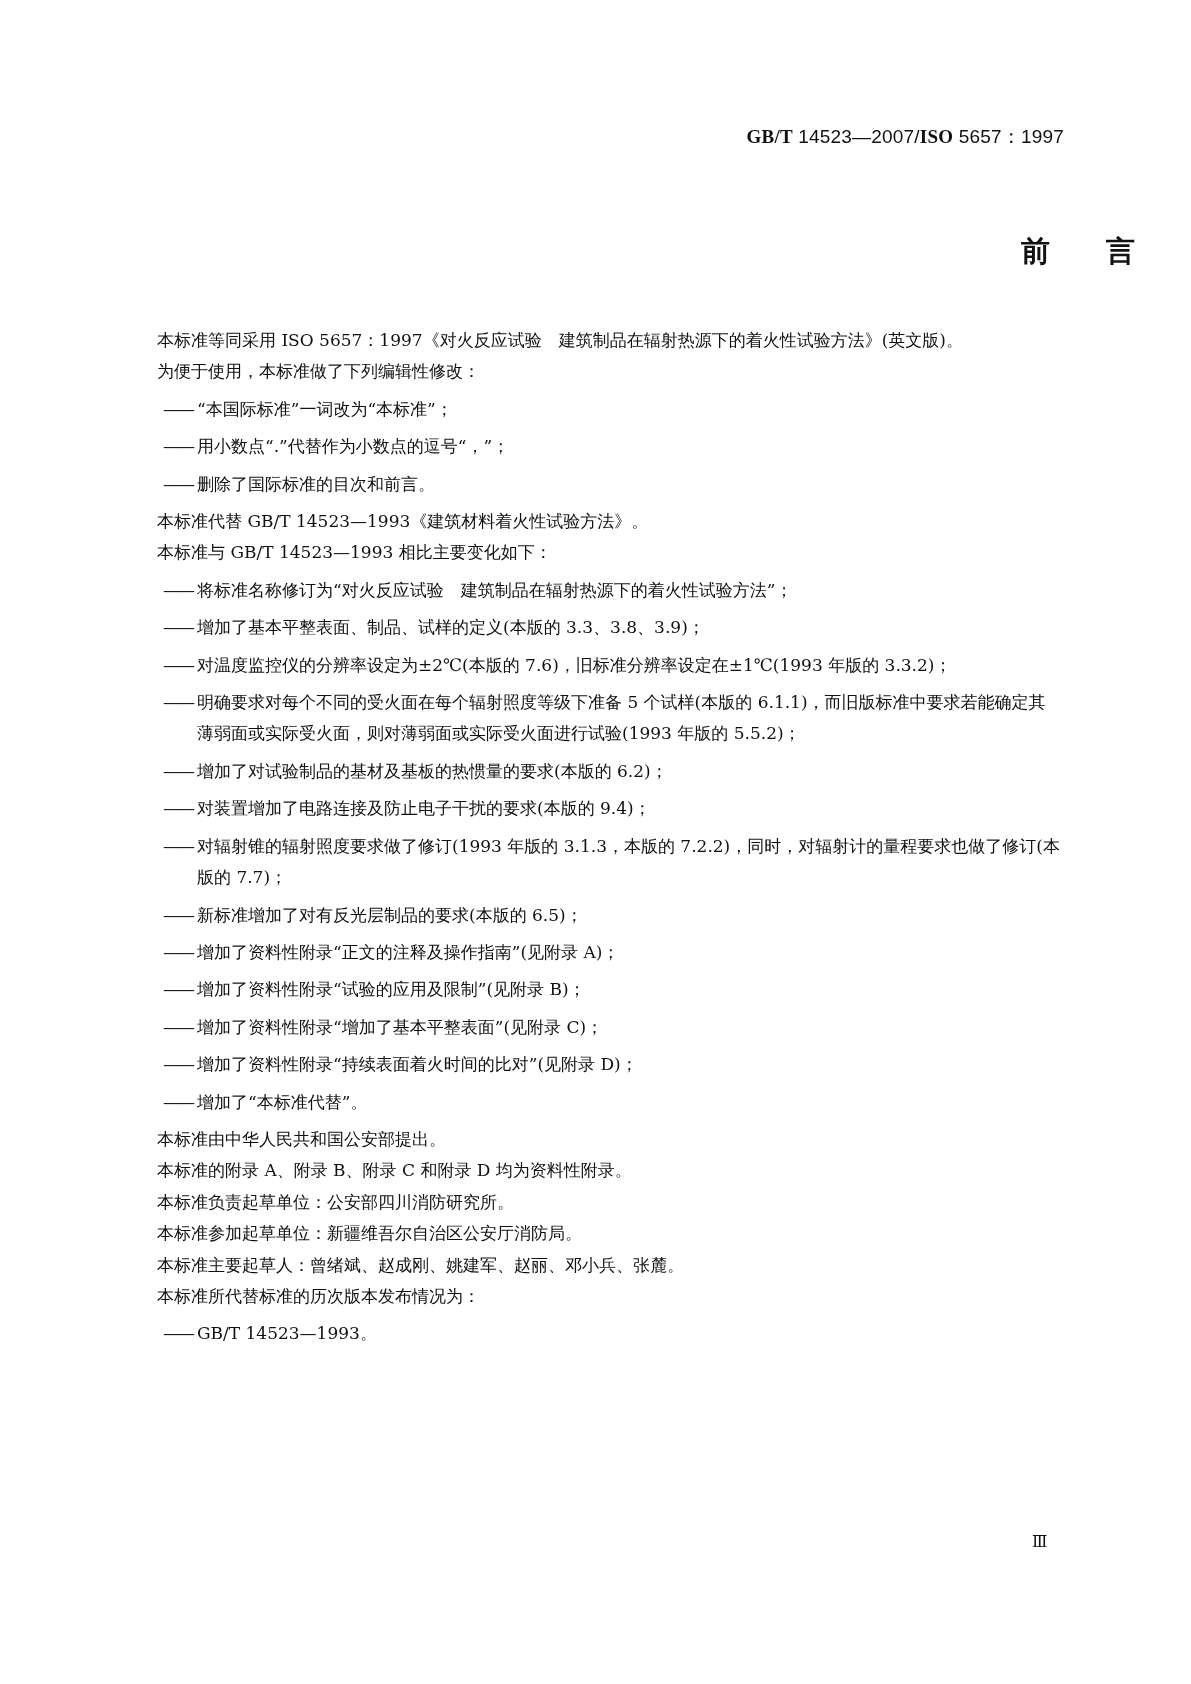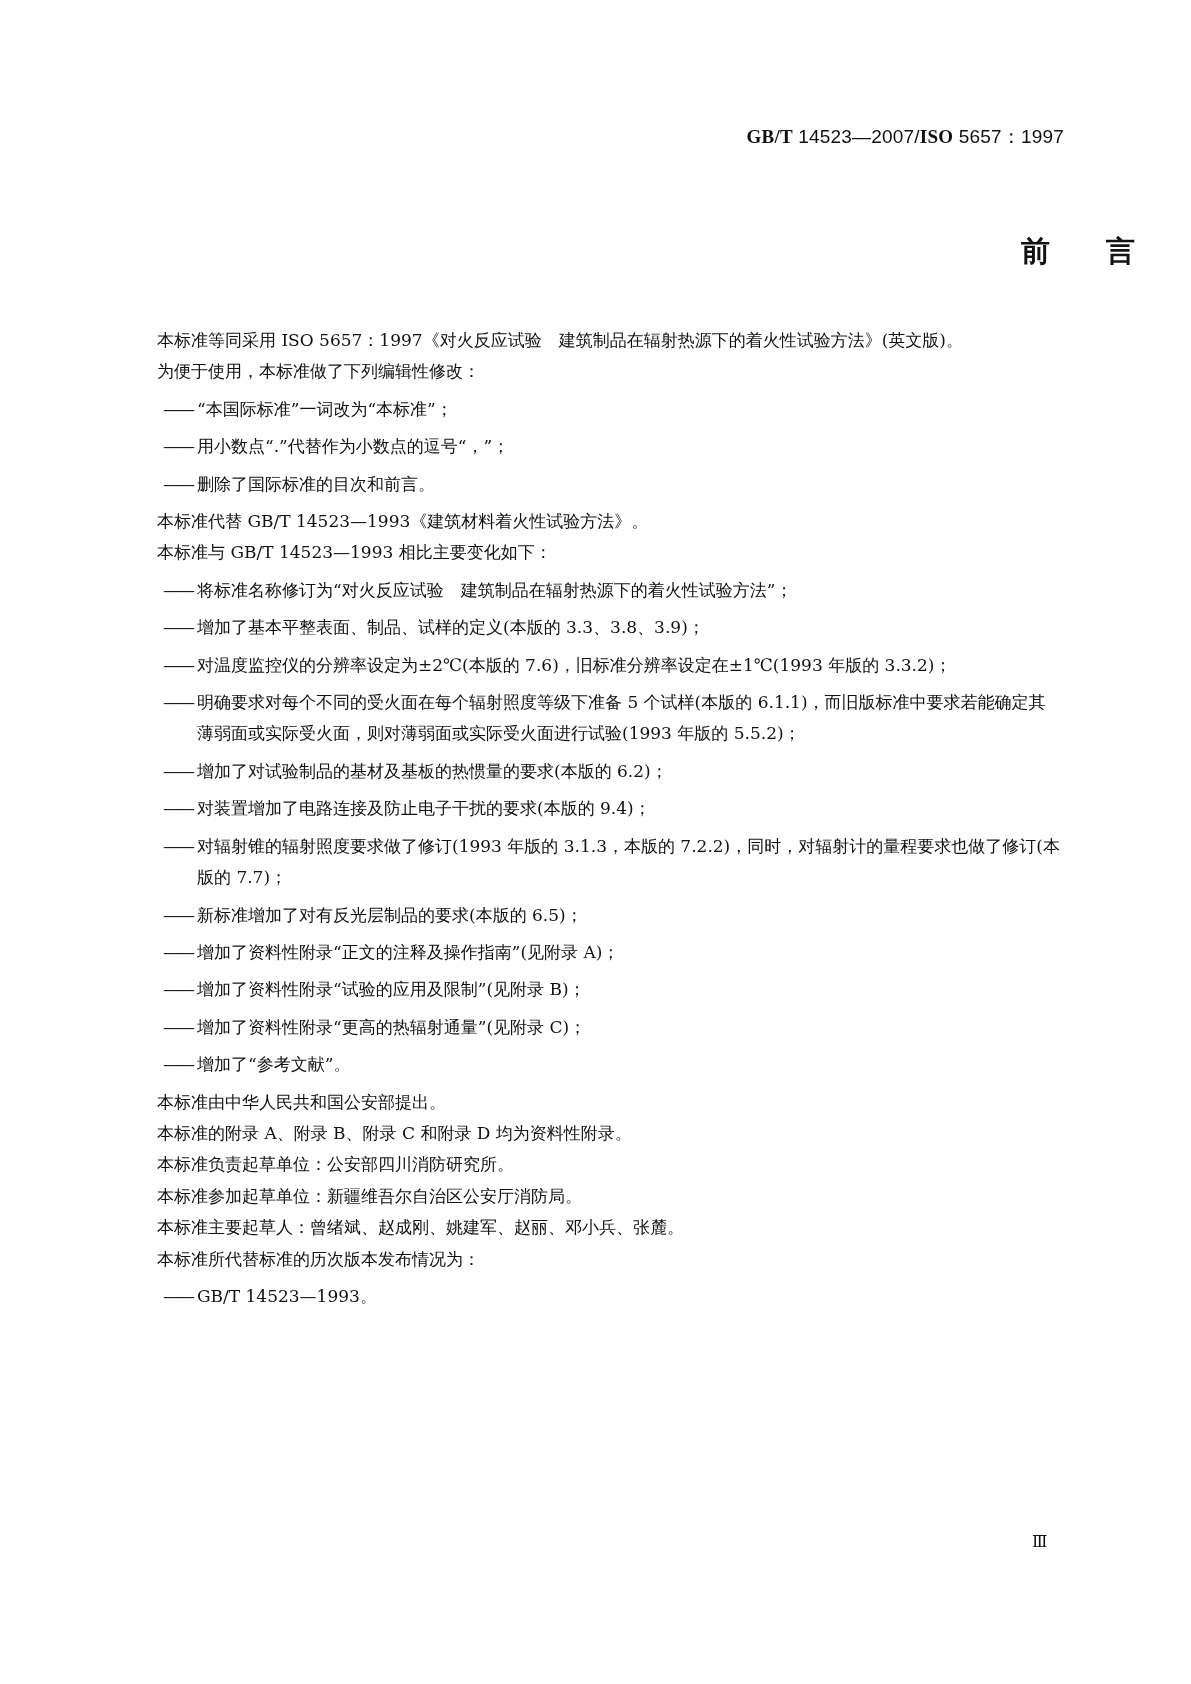--- a/index.html
+++ b/index.html
@@ -93,22 +93,23 @@
     <p class="dash"><span class="bar">——</span><span>将标准名称修订为“对火反应试验　建筑制品在辐射热源下的着火性试验方法”；</span></p>
     <p class="dash"><span class="bar">——</span><span>增加了基本平整表面、制品、试样的定义(本版的 3.3、3.8、3.9)；</span></p>
     <p class="dash"><span class="bar">——</span><span>对温度监控仪的分辨率设定为±2℃(本版的 7.6)，旧标准分辨率设定在±1℃(1993 年版的 3.3.2)；</span></p>
     <p class="dash"><span class="bar">——</span><span>明确要求对每个不同的受火面在每个辐射照度等级下准备 5 个试样(本版的 6.1.1)，而旧版标准中要求若能确定其薄弱面或实际受火面，则对薄弱面或实际受火面进行试验(1993 年版的 5.5.2)；</span></p>
     <p class="dash"><span class="bar">——</span><span>增加了对试验制品的基材及基板的热惯量的要求(本版的 6.2)；</span></p>
     <p class="dash"><span class="bar">——</span><span>对装置增加了电路连接及防止电子干扰的要求(本版的 9.4)；</span></p>
     <p class="dash"><span class="bar">——</span><span>对辐射锥的辐射照度要求做了修订(1993 年版的 3.1.3，本版的 7.2.2)，同时，对辐射计的量程要求也做了修订(本版的 7.7)；</span></p>
     <p class="dash"><span class="bar">——</span><span>新标准增加了对有反光层制品的要求(本版的 6.5)；</span></p>
     <p class="dash"><span class="bar">——</span><span>增加了资料性附录“正文的注释及操作指南”(见附录 A)；</span></p>
     <p class="dash"><span class="bar">——</span><span>增加了资料性附录“试验的应用及限制”(见附录 B)；</span></p>
-    <p class="dash"><span class="bar">——</span><span>增加了资料性附录“更高的热辐射通量”(见附录 C)；</span></p>
-    <p class="dash"><span class="bar">——</span><span>增加了“参考文献”。</span></p>
+    <p class="dash"><span class="bar">——</span><span>增加了资料性附录“增加了基本平整表面”(见附录 C)；</span></p>
+    <p class="dash"><span class="bar">——</span><span>增加了资料性附录“持续表面着火时间的比对”(见附录 D)；</span></p>
+    <p class="dash"><span class="bar">——</span><span>增加了“本标准代替”。</span></p>
     <p class="p">本标准由中华人民共和国公安部提出。</p>
     <p class="p">本标准的附录 A、附录 B、附录 C 和附录 D 均为资料性附录。</p>
     <p class="p">本标准负责起草单位：公安部四川消防研究所。</p>
     <p class="p">本标准参加起草单位：新疆维吾尔自治区公安厅消防局。</p>
     <p class="p">本标准主要起草人：曾绪斌、赵成刚、姚建军、赵丽、邓小兵、张麓。</p>
     <p class="p">本标准所代替标准的历次版本发布情况为：</p>
     <p class="dash"><span class="bar">——</span><span>GB/T 14523—1993。</span></p>
   </div>
 
 <div class="page-num">Ⅲ</div>

